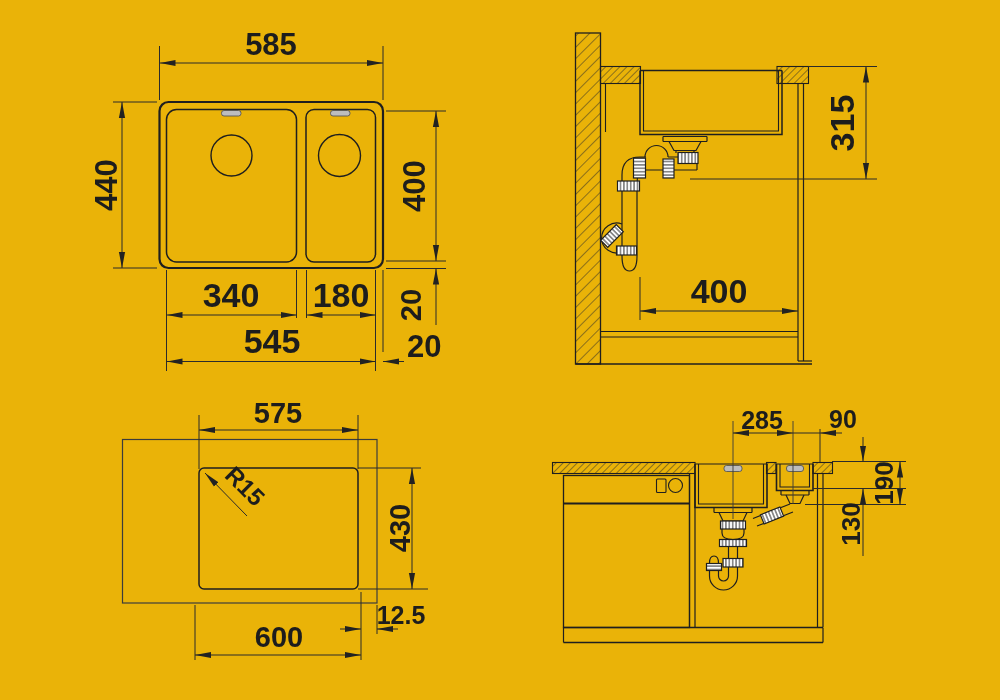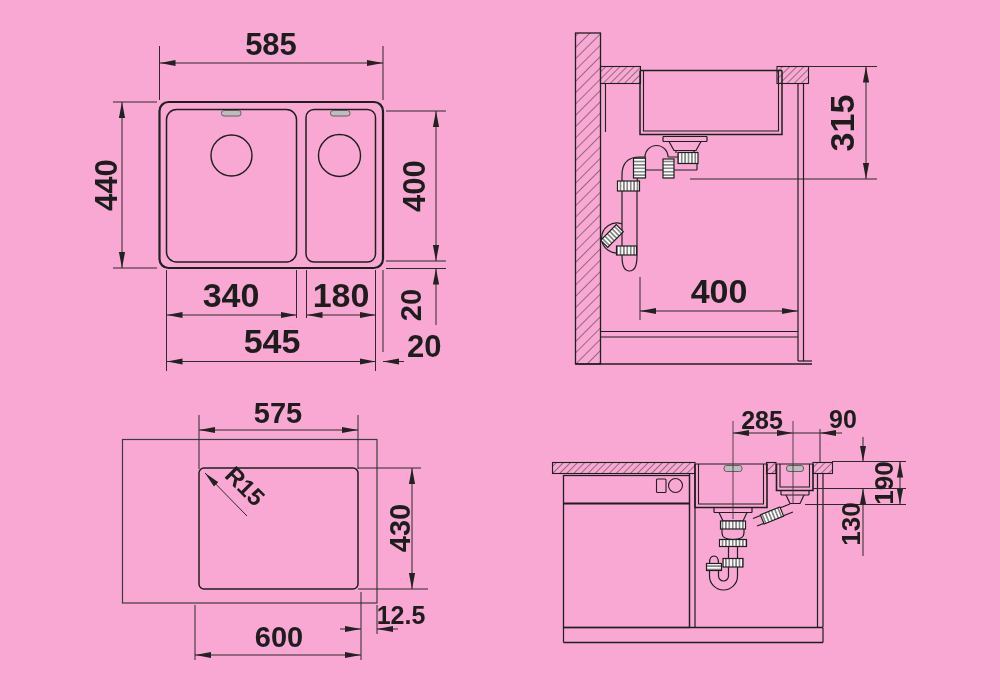--- a/index.html
+++ b/index.html
@@ -1,16 +1,16 @@
 <!DOCTYPE html>
 <html><head>
 <meta charset="utf-8">
 <style>
   html,body{margin:0;padding:0;background:#ffffff;}
-  .stage{position:relative;width:1000px;height:700px;background:#f9a8d4;overflow:hidden;
+  .stage{position:relative;width:1000px;height:700px;background:#eab308;overflow:hidden;
          font-family:"Liberation Sans", sans-serif;}
   svg{display:block}
   text{font-family:"Liberation Sans", sans-serif;font-weight:bold;fill:#1d1d1d;}
   .obj{stroke:#1f1f1f;fill:none;}
   .dim{stroke:#2b2b2b;stroke-width:1;fill:none;}
   .cl{stroke:#3a3a3a;stroke-width:0.9;fill:none;}
 </style>
 </head>
 <body>
 

